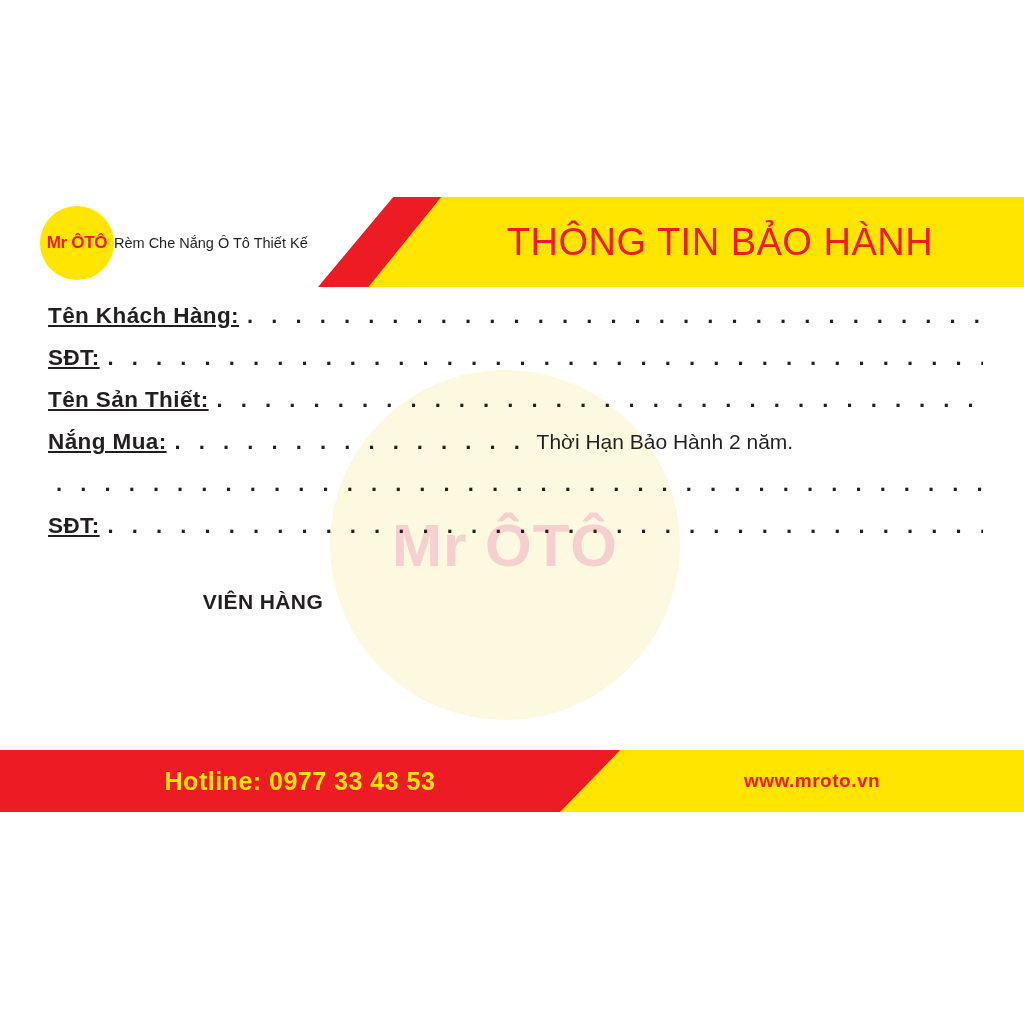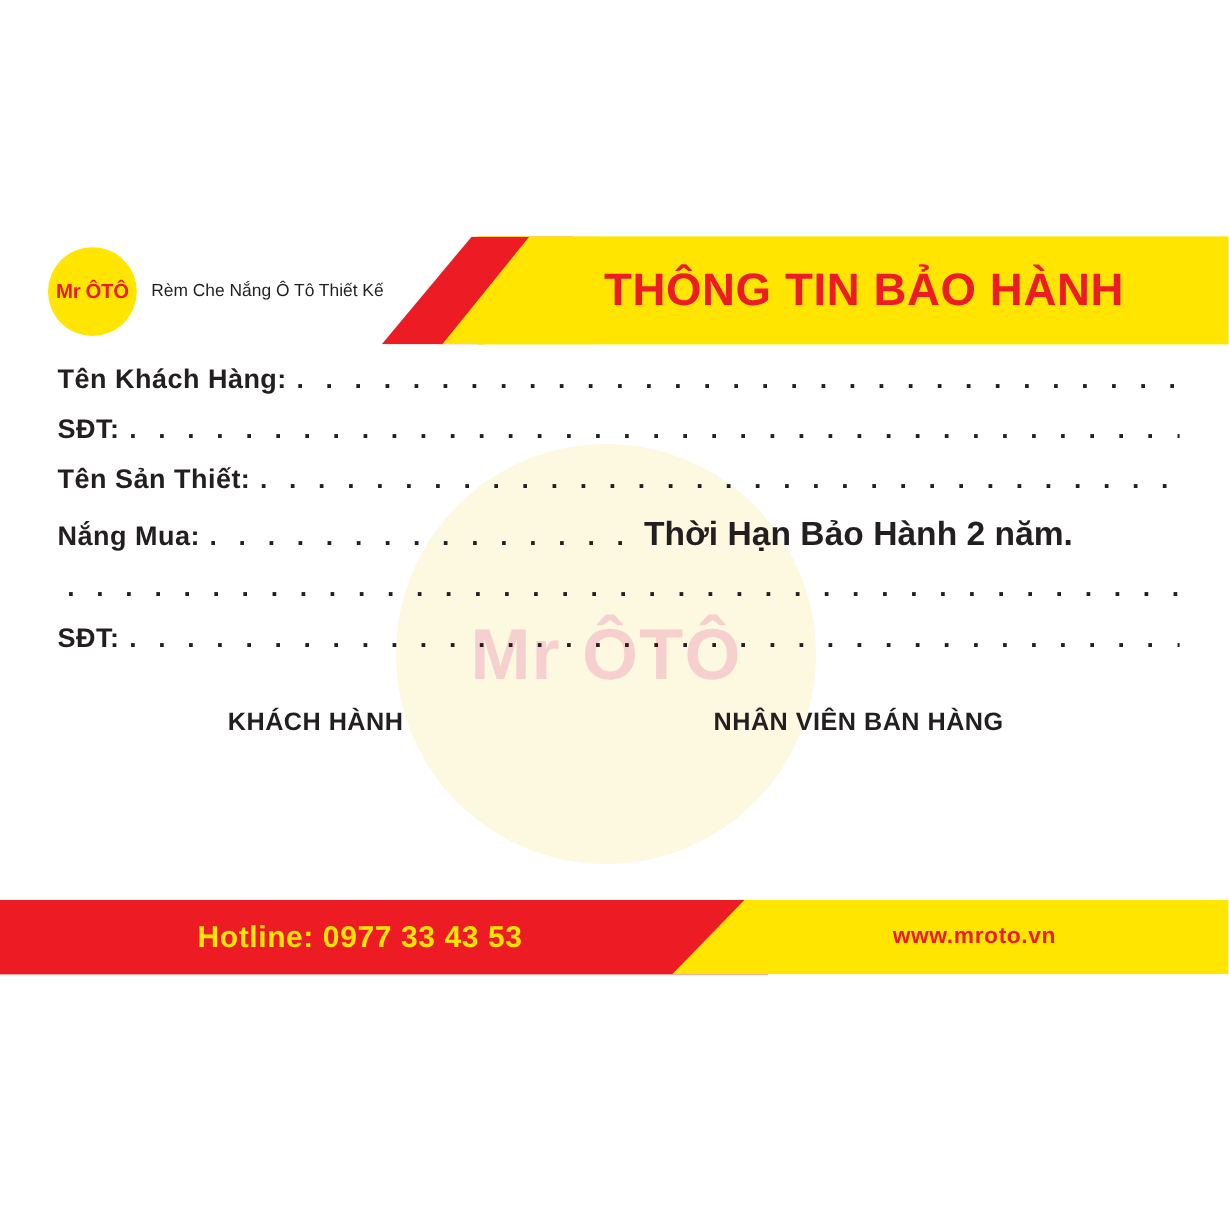--- a/index.html
+++ b/index.html
@@ -63,21 +63,21 @@
     position: absolute;
     left: 440px;
     top: 0;
     width: 560px;
     height: 90px;
     display: flex;
     align-items: center;
     justify-content: center;
     color: #ed1c24;
     font-size: 38px;
-    font-weight: bold;
+    font-weight: normal;
     letter-spacing: 0.5px;
     white-space: nowrap;
   }
 
   
   .logo-block {
     position: absolute;
     left: 40px;
     top: 18px;
     width: 300px;
@@ -96,21 +96,20 @@
     flex: 0 0 auto;
   }
   .logo-circle-text {
     color: #ed1c24;
     font-size: 17px;
     font-weight: bold;
     letter-spacing: -0.3px;
     white-space: nowrap;
   }
   .logo-tagline {
-    margin-left: 12px;
     font-size: 14.5px;
     color: #231f20;
     line-height: 1.55;
     max-width: 210px;
   }
 
   
   .watermark {
     position: absolute;
     left: 330px;
@@ -141,35 +140,35 @@
   }
   .form-row {
     display: flex;
     align-items: baseline;
     font-size: 22.5px;
     font-weight: bold;
     color: #231f20;
     margin-bottom: 16px;
     white-space: nowrap;
   }
-  .form-label { flex: 0 0 auto; letter-spacing: 0.4px; }
+  .form-label { flex: 0 0 auto; letter-spacing: 0.4px; text-decoration: underline; }
   .dots {
     flex: 1 1 auto;
     overflow: hidden;
     color: #231f20;
     font-weight: bold;
     letter-spacing: 6px;
     margin-left: 8px;
     font-size: 22px;
   }
   .dots.short { flex: 0 0 auto; width: 358px; }
   .trailing-note {
     flex: 0 0 auto;
-    font-weight: bold;
-    font-size: 28px;
+    font-weight: normal;
+    font-size: 21px;
     margin-left: 4px;
   }
 
   
   .signatures {
     position: absolute;
     left: 48px;
     top: 405px;
     width: 935px;
     display: flex;
@@ -291,22 +290,21 @@
     </div>
 
     <div class="form-row">
       <span class="form-label">SĐT:</span>
       <span class="dots">. . . . . . . . . . . . . . . . . . . . . . . . . . . . . . . . . . . . . . . . . . . . . . . .</span>
     </div>
 
   </div>
 
   <div class="signatures">
-    <div class="sig sig-left">KHÁCH HÀNH</div>
-    <div class="sig sig-right">NHÂN VIÊN BÁN HÀNG</div>
+    <div class="sig sig-left">VIÊN HÀNG</div>
   </div>
 
   <div class="footer">
     <div class="footer-red"></div>
     <div class="footer-yellow"></div>
     <div class="footer-hotline">Hotline: 0977 33 43 53</div>
     <div class="footer-web">www.mroto.vn</div>
   </div>
 
 </div>

